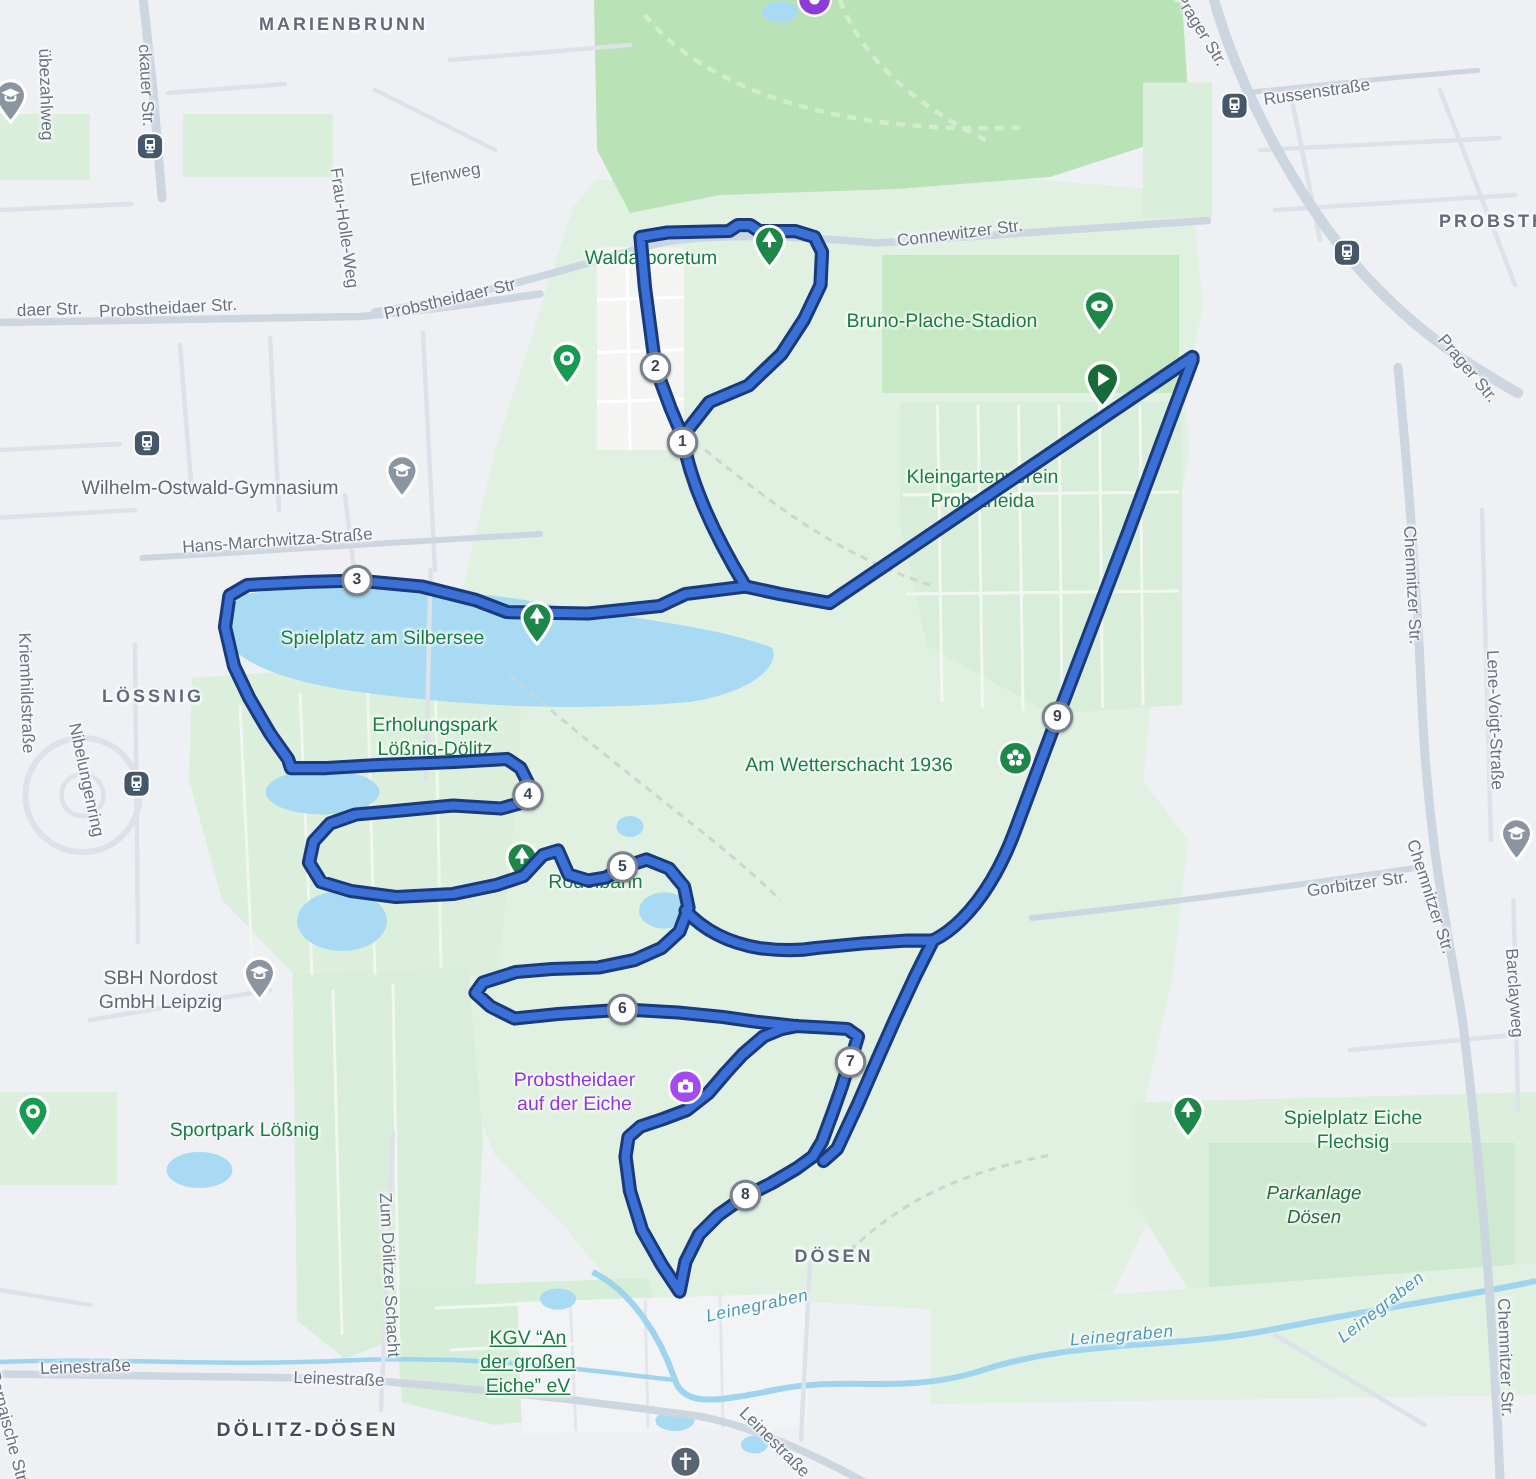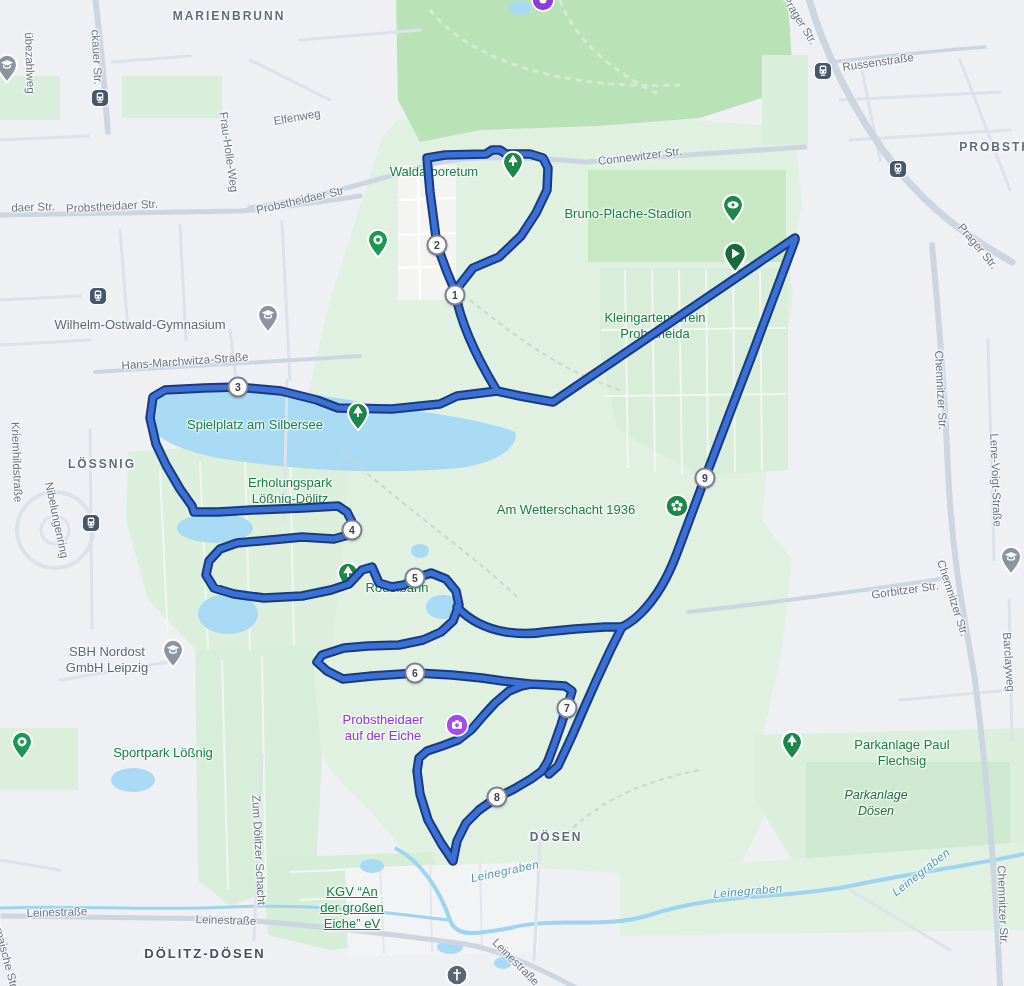--- a/index.html
+++ b/index.html
@@ -229,21 +229,21 @@
         <div>GmbH Leipzig</div>
       </div>
       <div class="poi green" style="left: 163px; top: 753px; transform: translate(-50%, -50%);">
         <div>Sportpark Lößnig</div>
       </div>
       <div class="poi purple" style="left: 383px; top: 728px; transform: translate(-50%, -50%);">
         <div>Probstheidaer</div>
         <div>auf der Eiche</div>
       </div>
       <div class="poi green" style="left: 902px; top: 753px; transform: translate(-50%, -50%);">
-        <div>Parkanlage Paul Flechsig</div>
+        <div>Spielplatz Eiche Flechsig</div>
       </div>
       <div class="poi darkgreen" style="left: 876px; top: 803px; transform: translate(-50%, -50%); font-style: italic;">
         <div>Parkanlage</div>
         <div>Dösen</div>
       </div>
       <div class="poi green" style="left: 352px; top: 908px; transform: translate(-50%, -50%); text-decoration: underline;">
         <div>KGV “An</div>
         <div>der großen</div>
         <div>Eiche” eV</div>
       </div>

